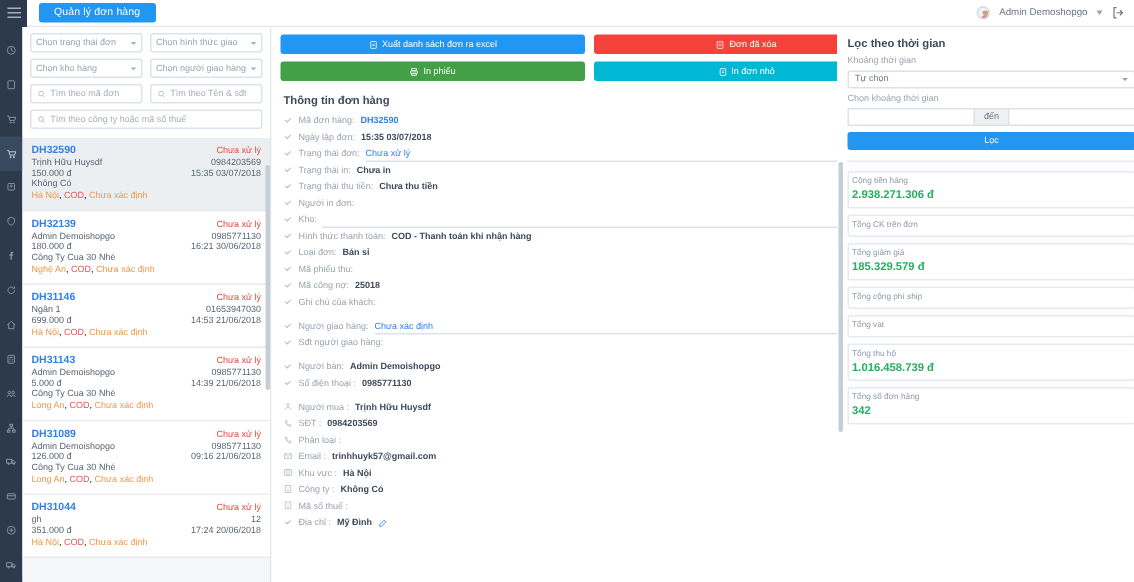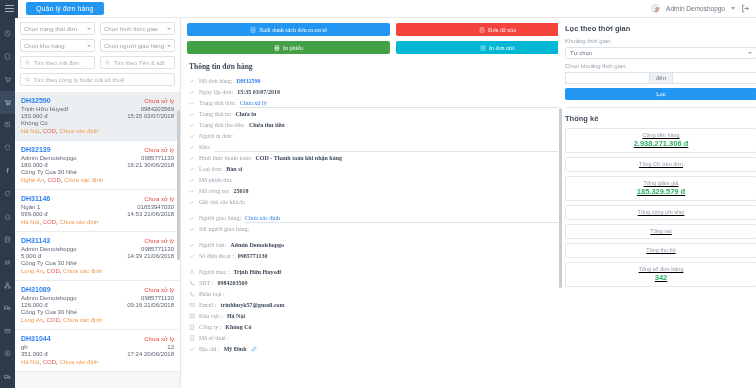--- a/index.html
+++ b/index.html
@@ -108,21 +108,21 @@
   .oc-date { font-size: 6px; color: #5a6573; }
   .oc-company { font-size: 6px; color: #5a6573; margin-top: 1px; }
   .oc-tags { font-size: 6px; margin-top: 2px; }
   .tag-region { color: #f2994a; }
   .tag-cod { color: #eb5757; }
   .tag-undef { color: #f2994a; }
 
   
   .center {
     position: absolute; left: 181px; top: 18px; width: 425px; height: 370px;
-    background: #fff; border-right: 1px solid #e2e7ec; overflow: hidden; font-family: Liberation Serif, serif;
+    background: #fff; border-right: 1px solid #e2e7ec; overflow: hidden;
   }
   .act-grid {
     display: grid; grid-template-columns: 1fr 1fr; gap: 5px 6px;
     padding: 5px 6px 4px 6px;
   }
   .act-btn {
     height: 13px; border-radius: 2px; color: #fff; font-size: 6px;
     display: flex; align-items: center; justify-content: center; gap: 3px;
     white-space: nowrap;
   }
@@ -185,21 +185,21 @@
     display: flex; align-items: center; justify-content: center;
   }
   .filter-btn {
     height: 12px; background: #2196f3; color: #fff; font-size: 6px;
     display: flex; align-items: center; justify-content: center;
     border-radius: 2px; margin-bottom: 7px;
   }
   .divider { height: 1px; background: #e6eaee; margin: 2px 0 6px 0; }
   .stat-card {
     border: 1px solid #e6eaee; border-radius: 2px; padding: 3px 2px 4px 2px;
-    margin-bottom: 4px; text-align: center; text-decoration: underline;
+    margin-bottom: 4px; text-align: left;
   }
   .stat-lbl { font-size: 5.5px; color: #8d98a7; }
   .stat-val { font-size: 7.5px; color: #27ae60; font-weight: bold; margin-top: 1px; }
 
   .scroll-thumb {
     position: absolute; right: 0; width: 3px; background: #c7cdd4; border-radius: 2px;
   }
 </style>
 </head>
 <body>
@@ -717,41 +717,41 @@
       <span class="cr"></span>
     </div>
     <div class="r-sub">Chọn khoảng thời gian</div>
     <div class="range-row">
       <div class="range-in"></div>
       <div class="range-mid">đến</div>
       <div class="range-in"></div>
     </div>
     <div class="filter-btn">Lọc</div>
     <div class="divider"></div>
-    <div class="r-title">Thống kê</div>
     <div id="stats-list">
         <div class="stat-card">
           <div class="stat-lbl">Cộng tiền hàng</div>
           <div class="stat-val">2.938.271.306 đ</div>
         </div>
         <div class="stat-card">
           <div class="stat-lbl">Tổng CK trên đơn</div>
         </div>
         <div class="stat-card">
           <div class="stat-lbl">Tổng giảm giá</div>
           <div class="stat-val">185.329.579 đ</div>
         </div>
         <div class="stat-card">
           <div class="stat-lbl">Tổng cộng phí ship</div>
         </div>
         <div class="stat-card">
           <div class="stat-lbl">Tổng vat</div>
         </div>
         <div class="stat-card">
           <div class="stat-lbl">Tổng thu hộ</div>
+          <div class="stat-val">1.016.458.739 đ</div>
         </div>
         <div class="stat-card">
           <div class="stat-lbl">Tổng số đơn hàng</div>
           <div class="stat-val">342</div>
         </div>
       </div>
   </div>
   <div class="scroll-thumb" style="top:90px;height:180px;left:1px;right:auto;"></div>
 </div>
 

